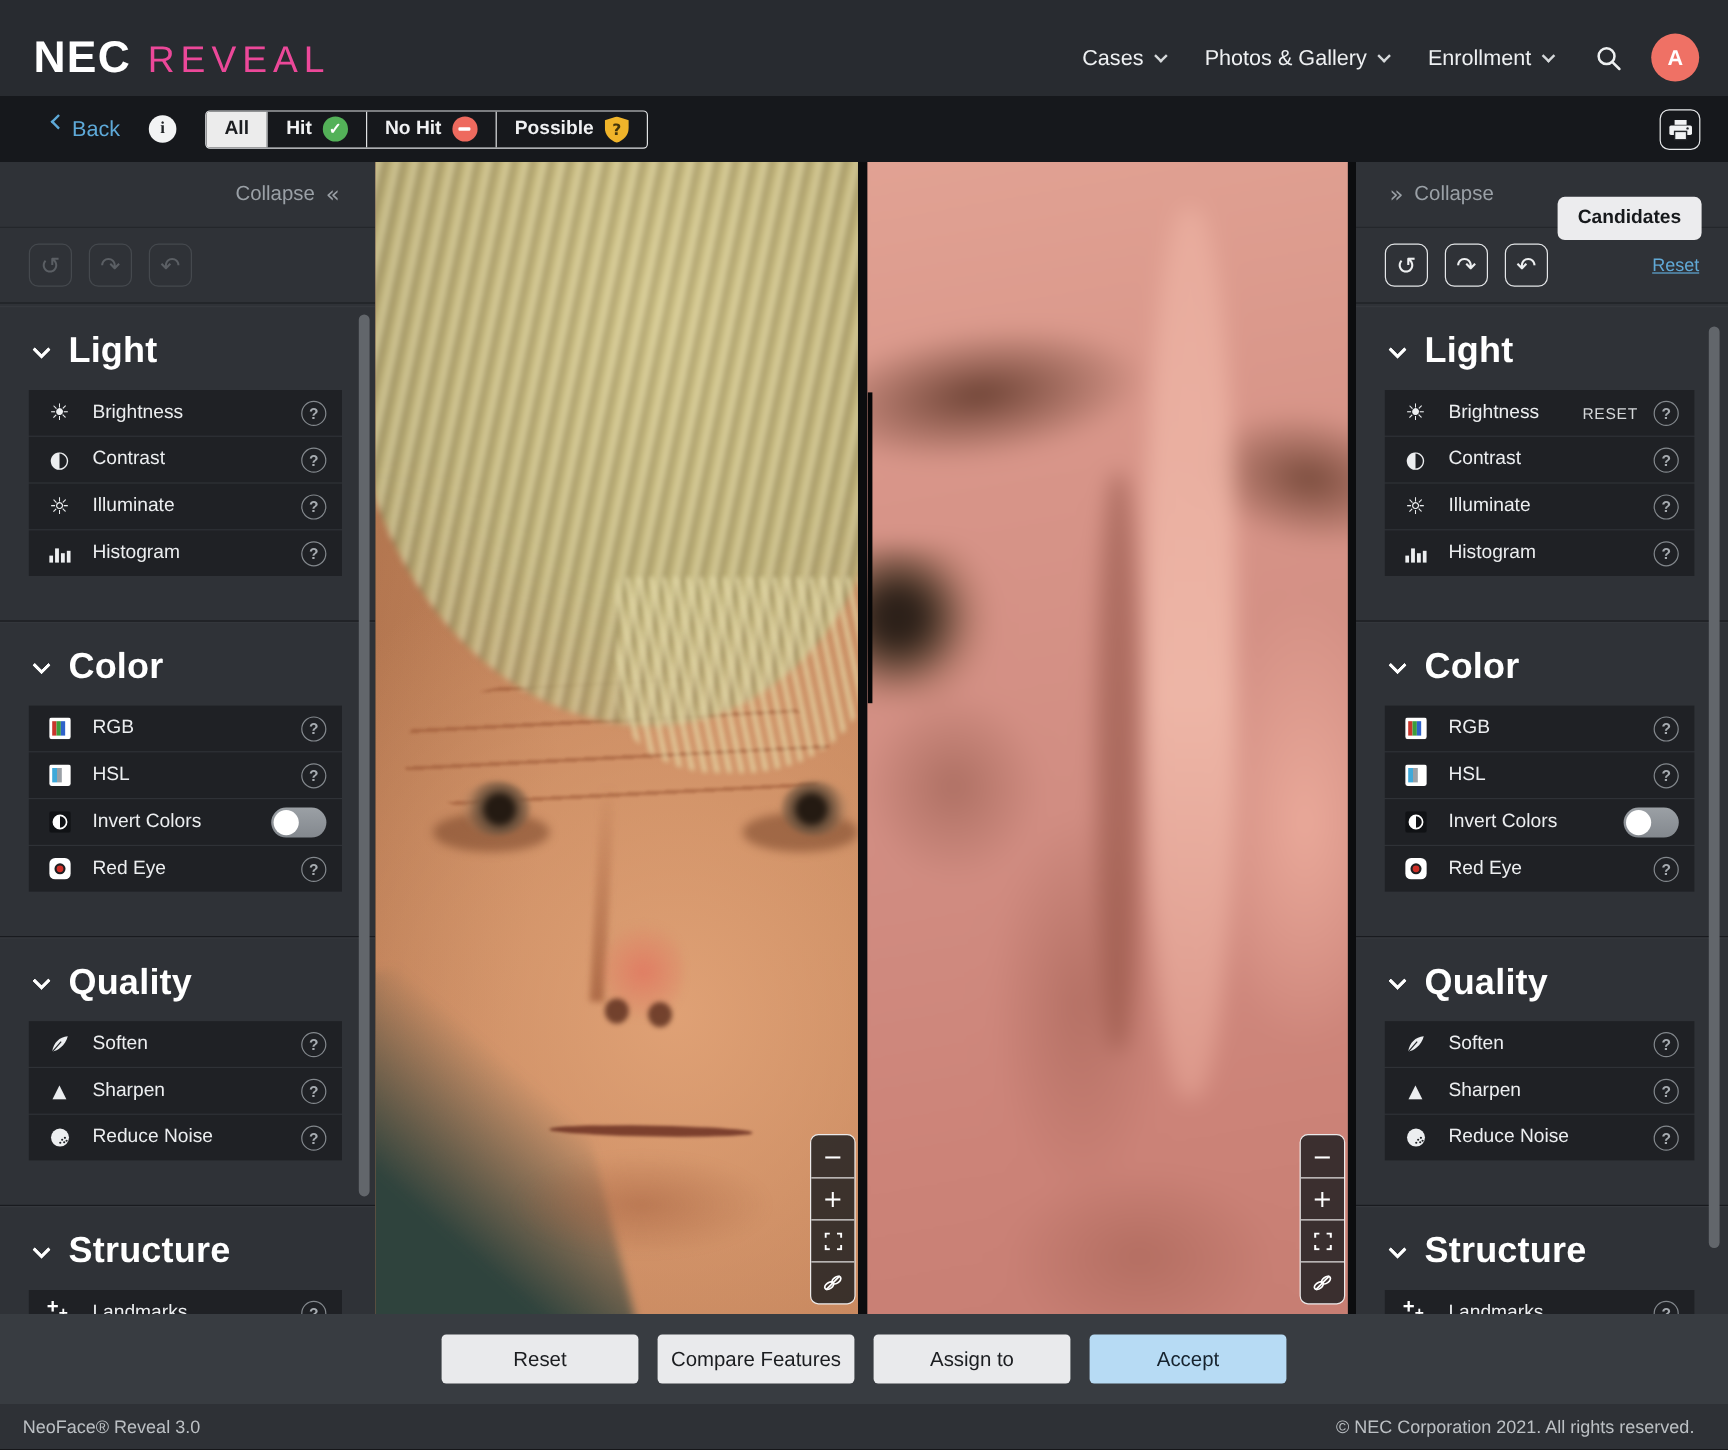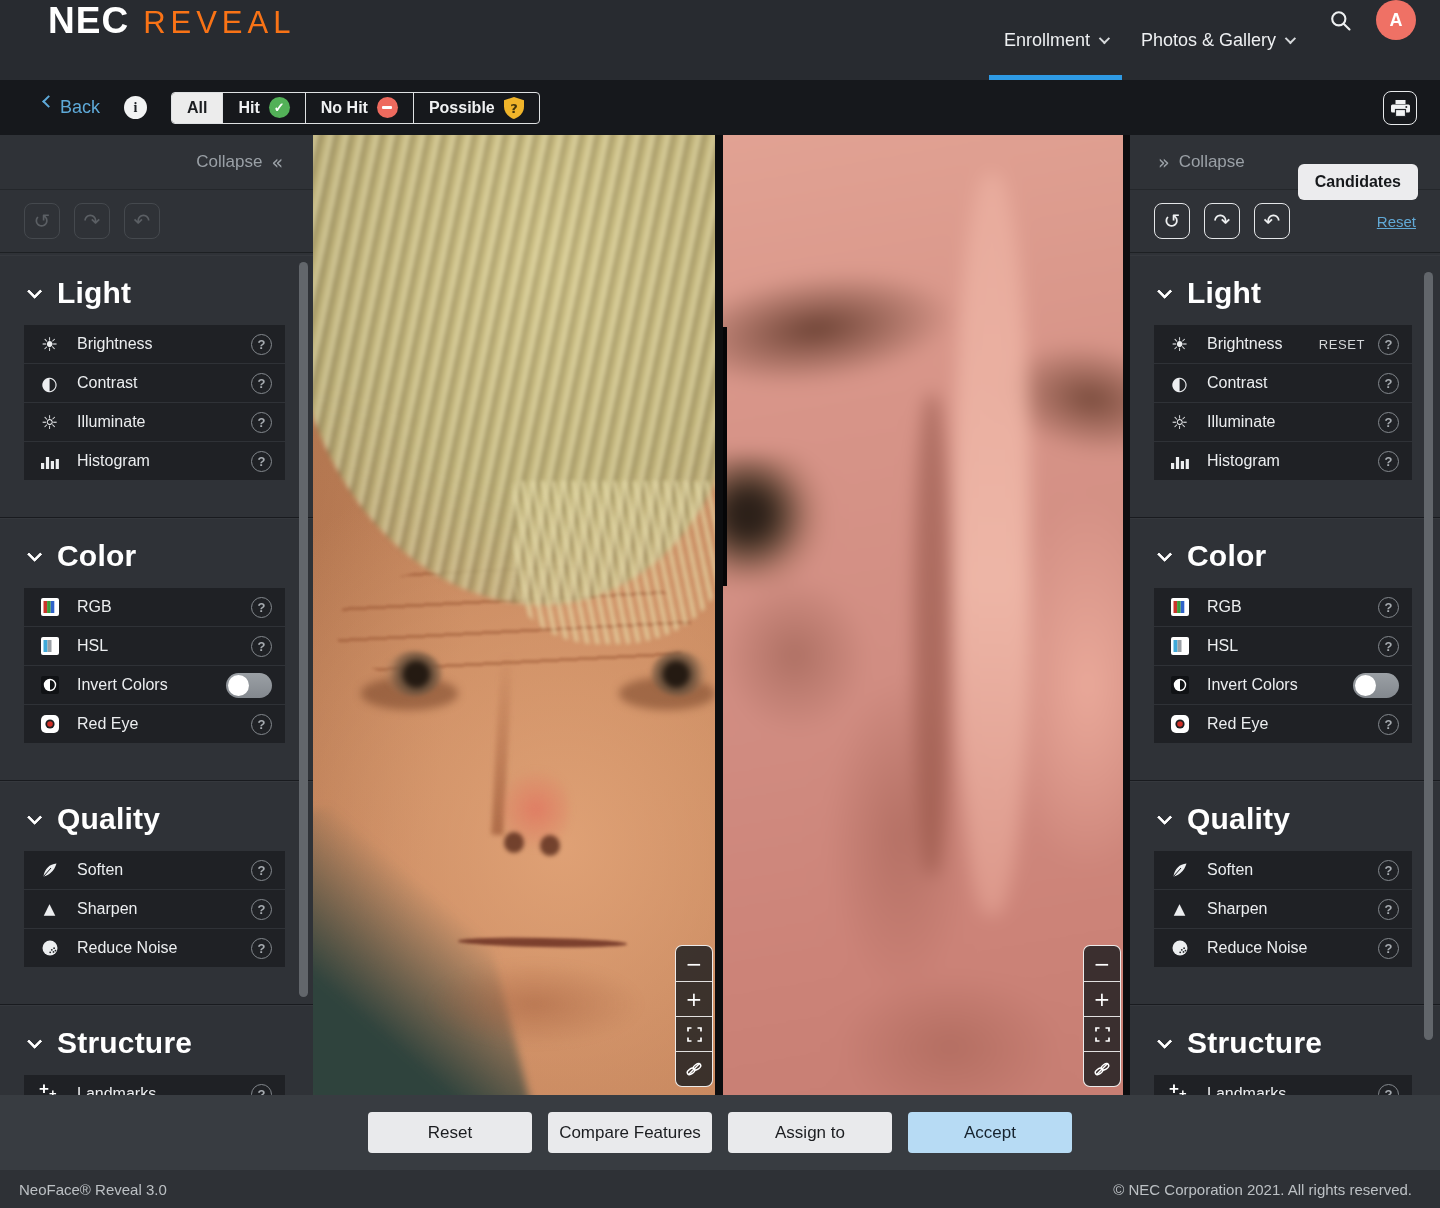--- a/index.html
+++ b/index.html
@@ -5,24 +5,24 @@
   * { margin:0; padding:0; box-sizing:border-box; }
   html,body { width:1440px; height:1208px; }
   body {
     position:relative; overflow:hidden;
     background:#0c0d0f;
     font-family:"Liberation Sans", sans-serif;
     -webkit-font-smoothing:antialiased;
   }
 
   
-  .header { position:absolute; top:0; left:0; right:0; height:96px; background:#282b30; display:flex; align-items:flex-start;padding-left:20px; }
+  .header { position:absolute; top:0; left:0; right:0; height:96px; background:#282b30; display:flex; align-items:center; }
   .brand { display:flex; align-items:baseline; margin-left:28px; gap:14px; }
   .brand .nec { color:#fff; font-size:37px; font-weight:800; letter-spacing:1px; font-stretch:condensed; }
-  .brand .reveal { color:#f97316; font-size:31px; font-weight:300; letter-spacing:5px; }
+  .brand .reveal { color:#ec4899; font-size:31px; font-weight:300; letter-spacing:5px; }
   .hspacer { flex:1; }
   .nav { display:flex; align-items:stretch; height:80px; margin-right:10px; }
   .nav-item { position:relative; display:flex; align-items:center; gap:9px; padding:0 17px; color:#eef0f2; font-size:18px; cursor:pointer; }
   .nav-item.active::after { content:""; position:absolute; left:2px; right:2px; bottom:0; height:5px; background:#2e9ae4; }
   .chev { display:inline-block; width:8px; height:8px; border-right:2px solid #d6d9db; border-bottom:2px solid #d6d9db; transform:rotate(45deg) translateY(-2px); }
   .search-btn { width:40px; height:40px; display:flex; align-items:center; justify-content:center; margin-right:16px; cursor:pointer; }
   .avatar { width:40px; height:40px; border-radius:50%; background:#ef7165; color:#fff; font-size:18px; font-weight:700; display:flex; align-items:center; justify-content:center; margin-right:24px; cursor:pointer; }
 
   
   .filterbar { position:absolute; top:80px; left:0; right:0; height:55px; background:#16181c; display:flex; align-items:center; }
@@ -147,26 +147,30 @@
 </head>
 <body>
 
 <div class="header">
   <div class="brand">
     <span class="nec">NEC</span>
     <span class="reveal">REVEAL</span>
   </div>
   <div class="hspacer"></div>
   <div class="nav">
+    <div class="nav-item">
+      <span>Cases</span>
+      <span class="chev"></span>
+    </div>
+    <div class="nav-item">
+      <span>Photos &amp; Gallery</span>
+      <span class="chev"></span>
+    </div>
     <div class="nav-item active">
       <span>Enrollment</span>
-      <span class="chev"></span>
-    </div>
-    <div class="nav-item">
-      <span>Photos &amp; Gallery</span>
       <span class="chev"></span>
     </div>
   </div>
   <div class="search-btn">
     <svg width="23" height="23" viewBox="0 0 23 23" fill="none" stroke="#eef0f1" stroke-width="2.1" stroke-linecap="round">
       <circle cx="9.8" cy="9.8" r="6.6"></circle>
         <line x1="14.9" y1="14.9" x2="20.5" y2="20.5"></line>
     </svg>
   </div>
   <div class="avatar">A</div>

